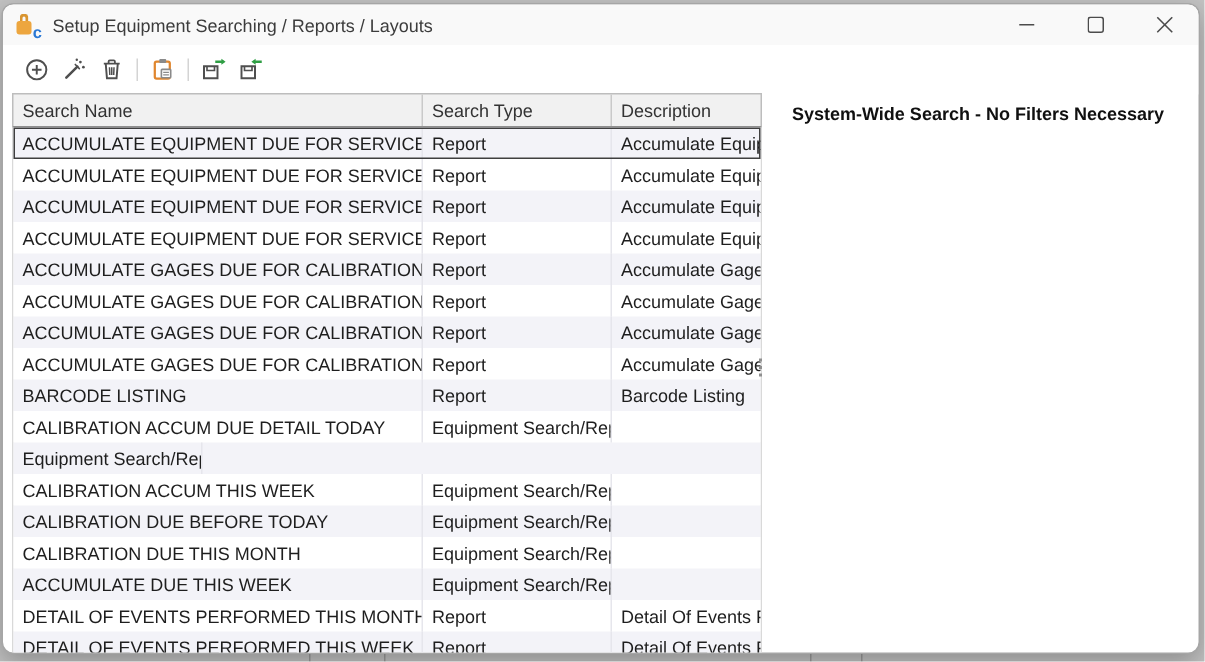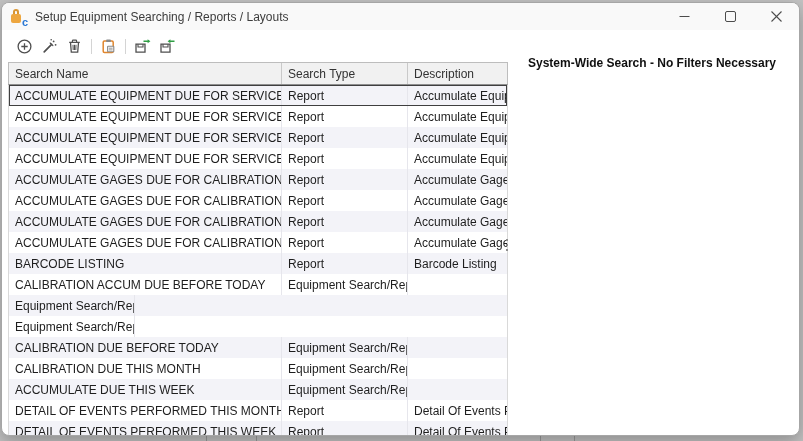--- a/index.html
+++ b/index.html
@@ -64,21 +64,21 @@
   .w-name{width:273px;flex:0 0 auto;}
   .w-type{width:126px;flex:0 0 auto;}
   .w-desc{flex:1;min-width:0;}
 
   
   .splitter-grip{position:absolute;left:504px;top:236px;width:3px;}
   .splitter-grip i{display:block;width:2px;height:2px;background:#8f8f8f;margin:0 0 3px 0;}
 
   
   .right-msg{
-    position:absolute;left:526px;top:53px;
+    position:absolute;left:526px;top:66px;
     font-size:12px;font-weight:bold;color:#101010;white-space:nowrap;
   }
 </style>
 </head>
 <body>
 
 <span class="bg-line" style="left:206px"></span>
 <span class="bg-line" style="left:256px"></span>
 <span class="bg-line" style="left:540px"></span>
 <span class="bg-line" style="left:574px"></span>
@@ -214,29 +214,30 @@
       <div class="cell w-name">ACCUMULATE GAGES DUE FOR CALIBRATION WITHIN</div>
       <div class="cell w-type">Report</div>
       <div class="cell w-desc">Accumulate Gage</div>
     </div>
         <div class="row alt">
       <div class="cell w-name">BARCODE LISTING</div>
       <div class="cell w-type">Report</div>
       <div class="cell w-desc">Barcode Listing</div>
     </div>
         <div class="row">
-      <div class="cell w-name">CALIBRATION ACCUM DUE BEFORE TODAY</div>
-      <div class="cell w-type">Equipment Search/Report</div>
-      <div class="cell w-desc"></div>
-    </div>
-        <div class="row alt">
-      <div class="cell w-type">Equipment Search/Report</div>
-      <div class="cell w-desc"></div>
-    </div>
-        <div class="row">
+      <div class="cell w-name">CALIBRATION ACCUM DUE DETAIL TODAY</div>
+      <div class="cell w-type">Equipment Search/Report</div>
+      <div class="cell w-desc"></div>
+    </div>
+        <div class="row alt">
+      <div class="cell w-type">Equipment Search/Report</div>
+      <div class="cell w-desc"></div>
+    </div>
+        <div class="row">
+      <div class="cell w-name">CALIBRATION ACCUM THIS WEEK</div>
       <div class="cell w-type">Equipment Search/Report</div>
       <div class="cell w-desc"></div>
     </div>
         <div class="row alt">
       <div class="cell w-name">CALIBRATION DUE BEFORE TODAY</div>
       <div class="cell w-type">Equipment Search/Report</div>
       <div class="cell w-desc"></div>
     </div>
         <div class="row">
       <div class="cell w-name">CALIBRATION DUE THIS MONTH</div>

